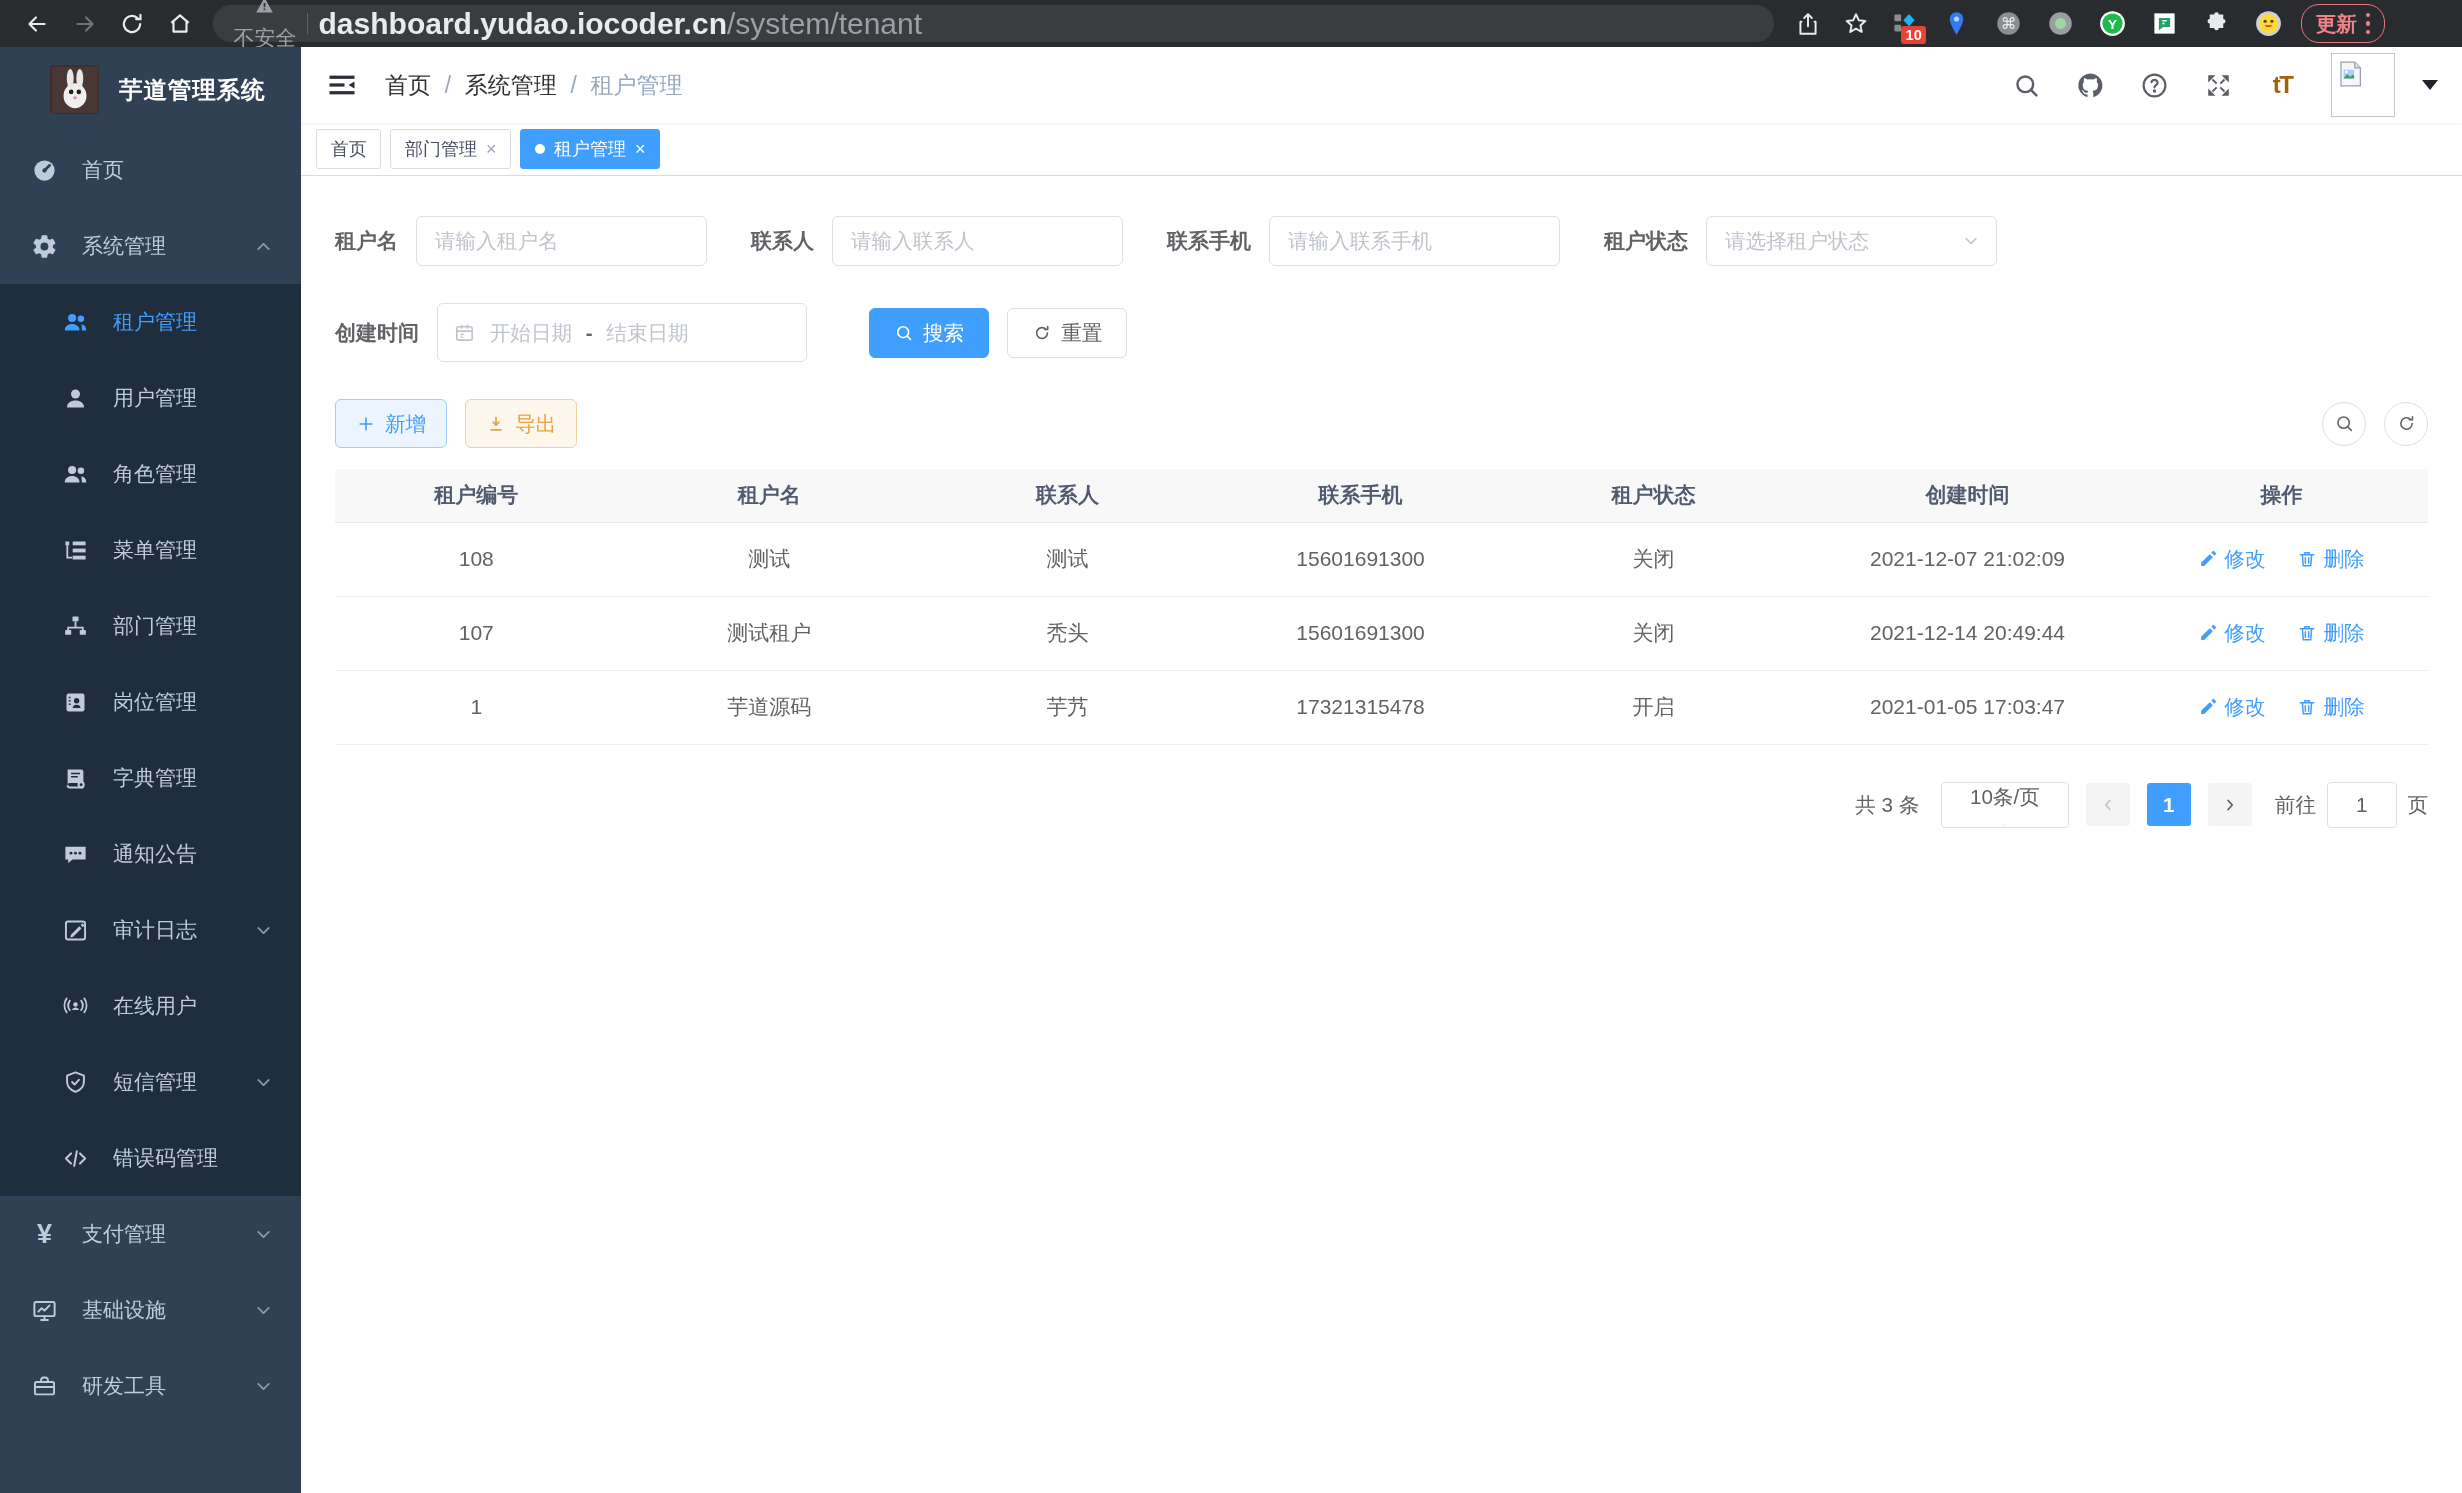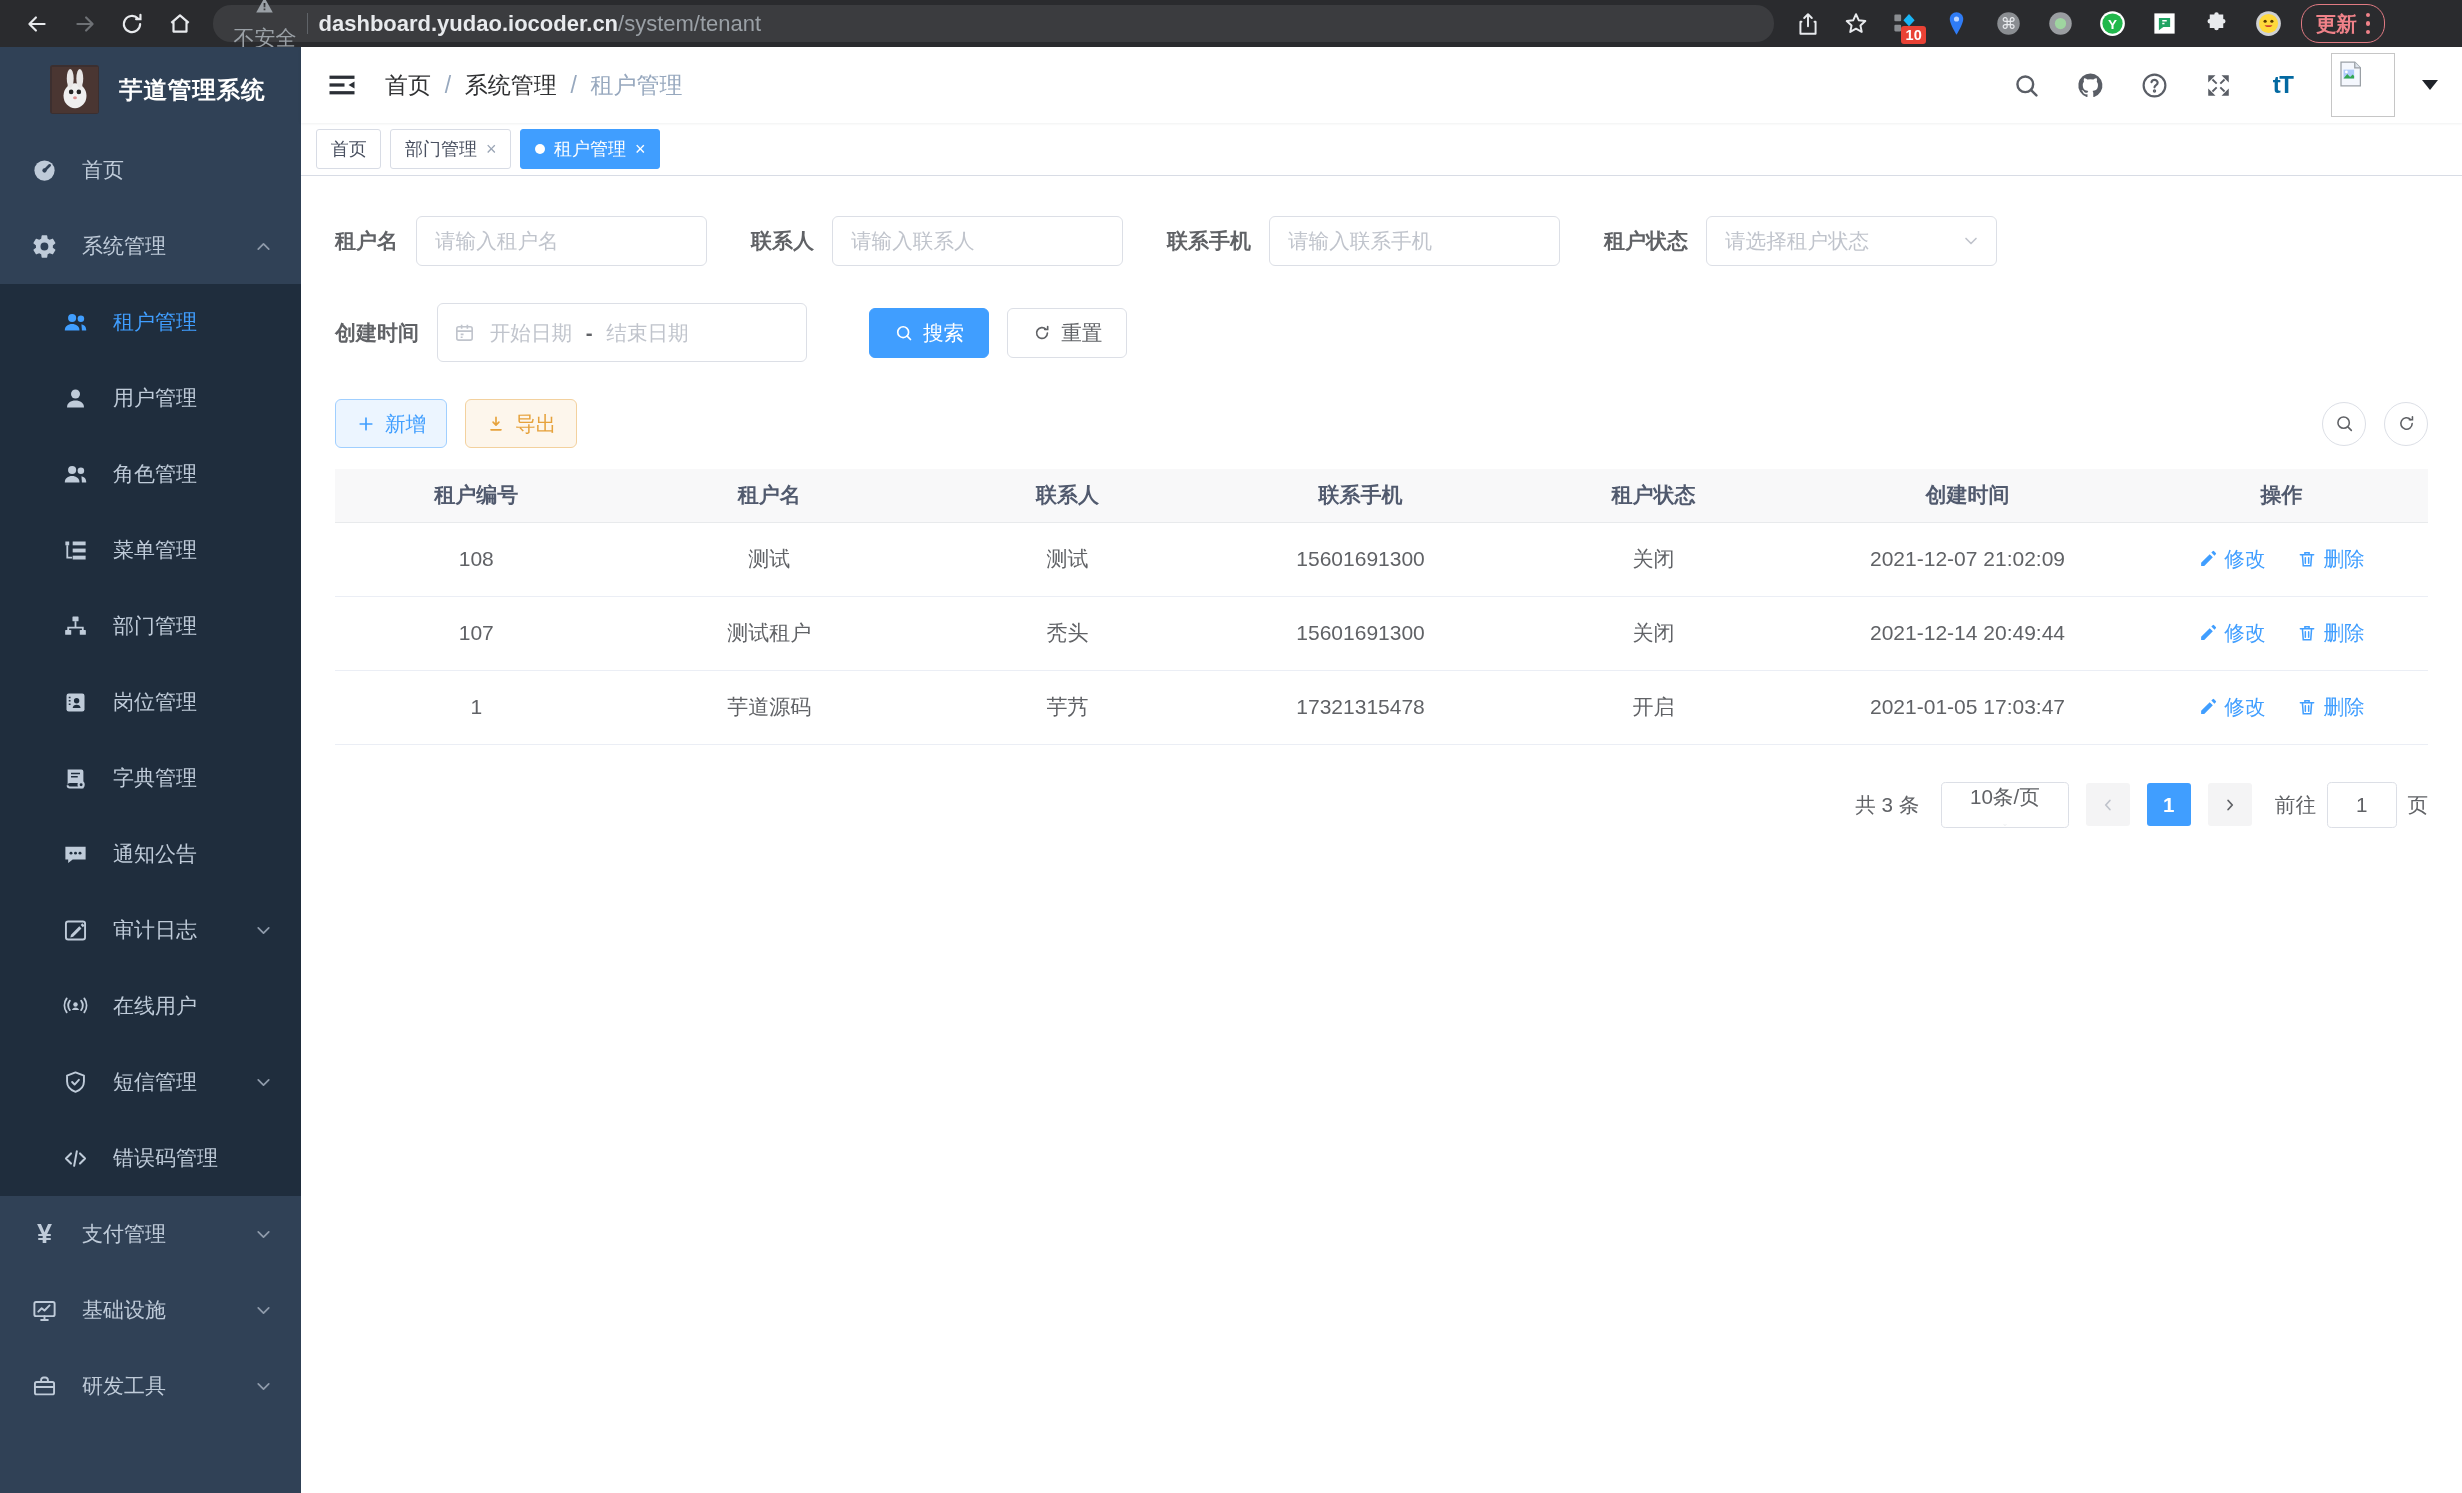--- a/index.html
+++ b/index.html
@@ -12,21 +12,21 @@
 
   
   .browser-bar { height:47px; background:#2a2b2e; display:flex; align-items:center; padding:0 17px; gap:7.6px; flex:none; }
   .bnav { width:40px; height:40px; display:flex; align-items:center; justify-content:center; color:#e8eaed; flex:none; }
   .bnav.dim { color:#6e7175; }
   .bnav svg { width:26px; height:26px; }
   .url-pill { flex:1 1 auto; max-width:1561px; height:37px; background:#3b3c3f; border-radius:18px; display:flex; align-items:center; padding:0 20px; gap:10.7px; margin:0 6px; }
   .url-security { color:#9aa0a6; display:flex; align-items:center; gap:7.6px; font-size:21px;flex-direction:column; }
   .url-security svg { width:21px; height:21px; }
   .url-divider { width:0.8px; height:21px; background:#5f6368; }
-  .url-text { font-size:22px; white-space:nowrap; overflow:hidden; }
+  .url-text { font-size:30px; white-space:nowrap; overflow:hidden; }
   .url-domain { color:#e8eaed; font-weight:600; }
   .url-path { color:#9aa0a6; }
   .btools { display:flex; align-items:center; gap:18px; margin-left:4.6px; }
   .ext { position:relative; width:34px; height:34px; display:flex; align-items:center; justify-content:center; flex:none; }
   .ext svg { width:27px; height:27px; }
   .ext-badge { position:absolute; bottom:-3px; right:-4.6px; background:#e94235; color:#fff; font-size:14.5px; font-weight:700; padding:1.5px 4.6px; border-radius:3px; line-height:1; }
   .update-btn { display:flex; align-items:center; gap:9px; border:1.5px solid #e07a82; border-radius:18px; color:#f08289; font-size:20.6px; font-weight:600; padding:4.6px 13.7px; margin-left:7.6px; flex:none; }
   .vdots { display:flex; flex-direction:column; gap:3.8px; }
   .vdots i { width:4.6px; height:4.6px; border-radius:50%; background:#f08289; }
 
@@ -55,21 +55,21 @@
   .navbar { height:76px; background:#fff; display:flex; align-items:center; padding:0 24px; box-shadow:0 0.8px 3px rgba(0,21,41,.08); position:relative; z-index:2; }
   .hamburger { width:34px; height:34px; color:#2b2f36; display:flex; align-items:center; justify-content:center; }
   .hamburger svg { width:30px; height:30px; }
   .breadcrumb { display:flex; align-items:center; margin-left:26px; font-size:23px; gap:13.7px; }
   .crumb { color:#303133; }
   .crumb-sep { color:#97a8be; }
   .crumb.last { color:#97a8be; }
   .nav-right { margin-left:auto; display:flex; align-items:center; gap:32px; color:#5a5e66; }
   .nav-ico { width:32px; height:32px; display:flex; align-items:center; justify-content:center; }
   .nav-ico svg { width:29px; height:29px; }
-  .font-ico { font-size:24px; font-weight:700; color:#0369a1; letter-spacing:-1.5px; }
+  .font-ico { font-size:24px; font-weight:700; color:#a16207; letter-spacing:-1.5px; }
   .avatar-box { width:64px; height:64px; border:1.5px solid #c6c6c6; background:#fff; padding:4.6px; }
   .avatar-box svg { width:30px; height:30px; }
   .caret-down { width:0; height:0; border-left:8.4px solid transparent; border-right:8.4px solid transparent; border-top:10.7px solid #1f2329; margin-left:-4.6px; }
 
   .tagsbar { height:53px; background:#fff; border-bottom:0.8px solid #d8dce5; display:flex; align-items:center; padding:0 15px; gap:9px; flex:none; }
   .tag { height:40px; display:inline-flex; align-items:center; gap:9px; border:0.8px solid #d8dce5; background:#fff; color:#495060; font-size:18px; padding:0 13.7px; border-radius:3px; cursor:pointer; }
   .tag .tab-close { font-size:18px; color:#9aa5b5; line-height:1; }
   .tag.active { background:#409eff; border-color:#409eff; color:#fff; }
   .tag.active .tab-close { color:#fff; }
   .tag-dot { width:10px; height:10px; border-radius:50%; background:#fff; flex:none; }

